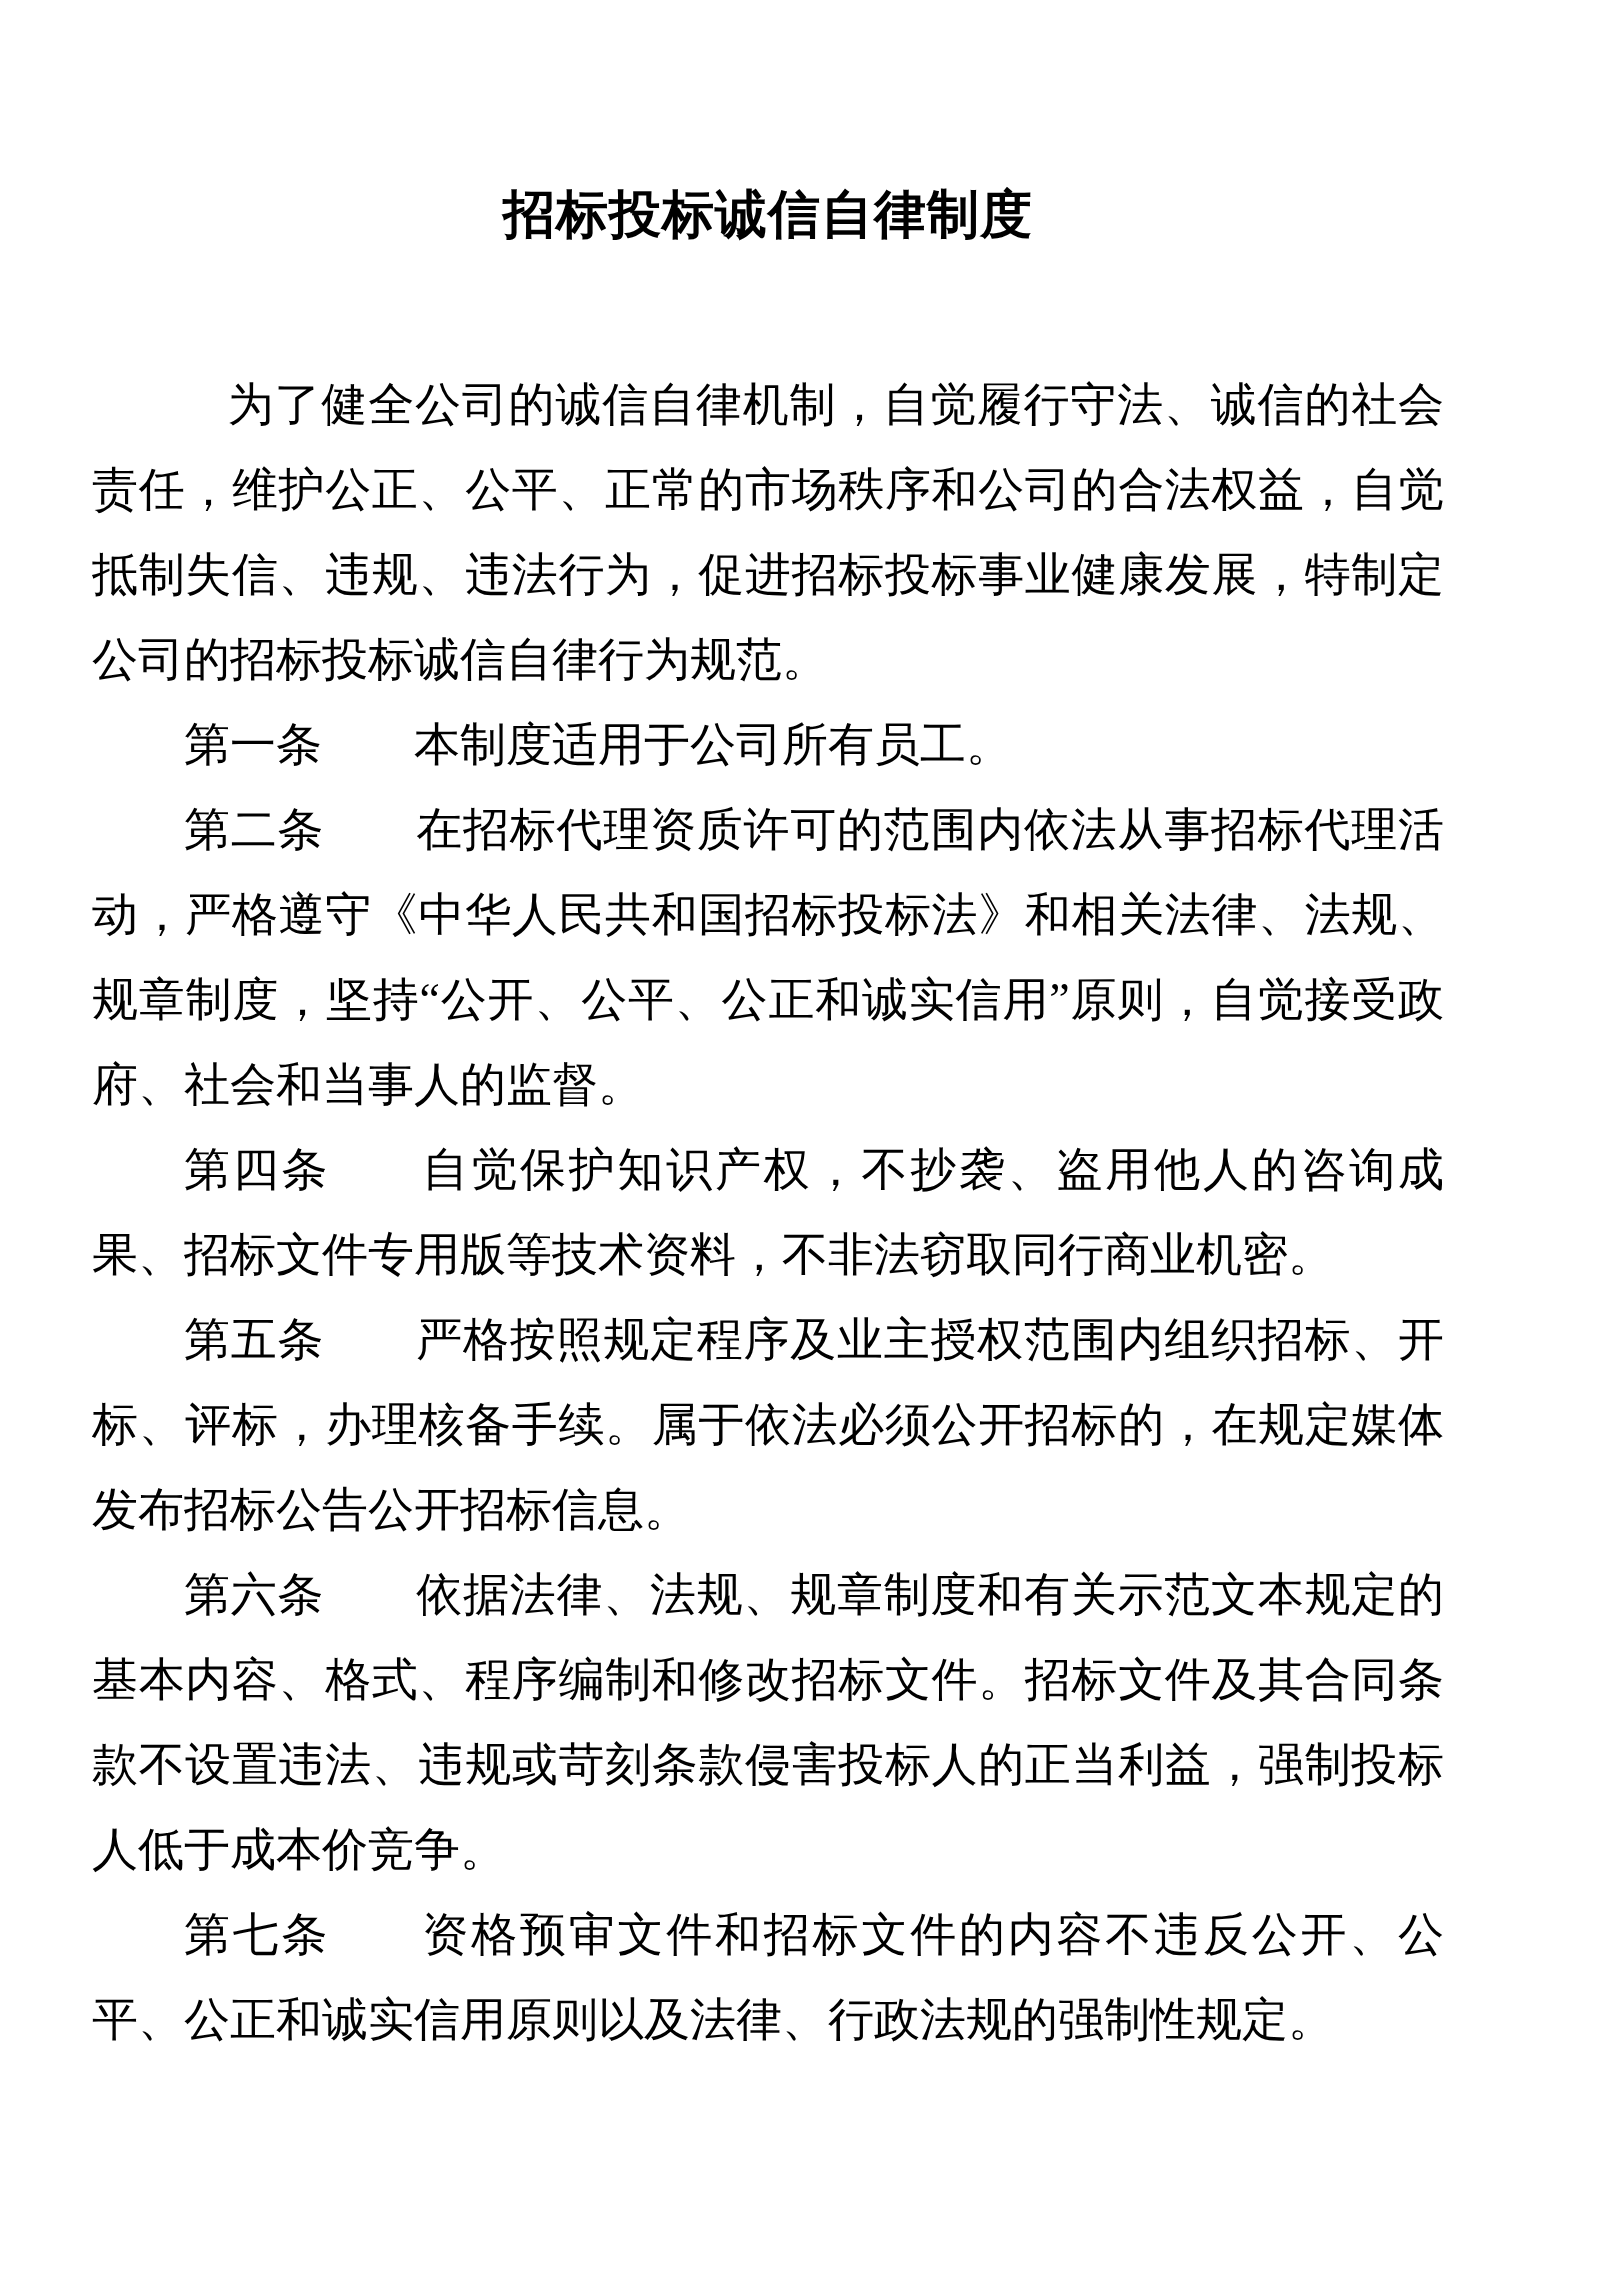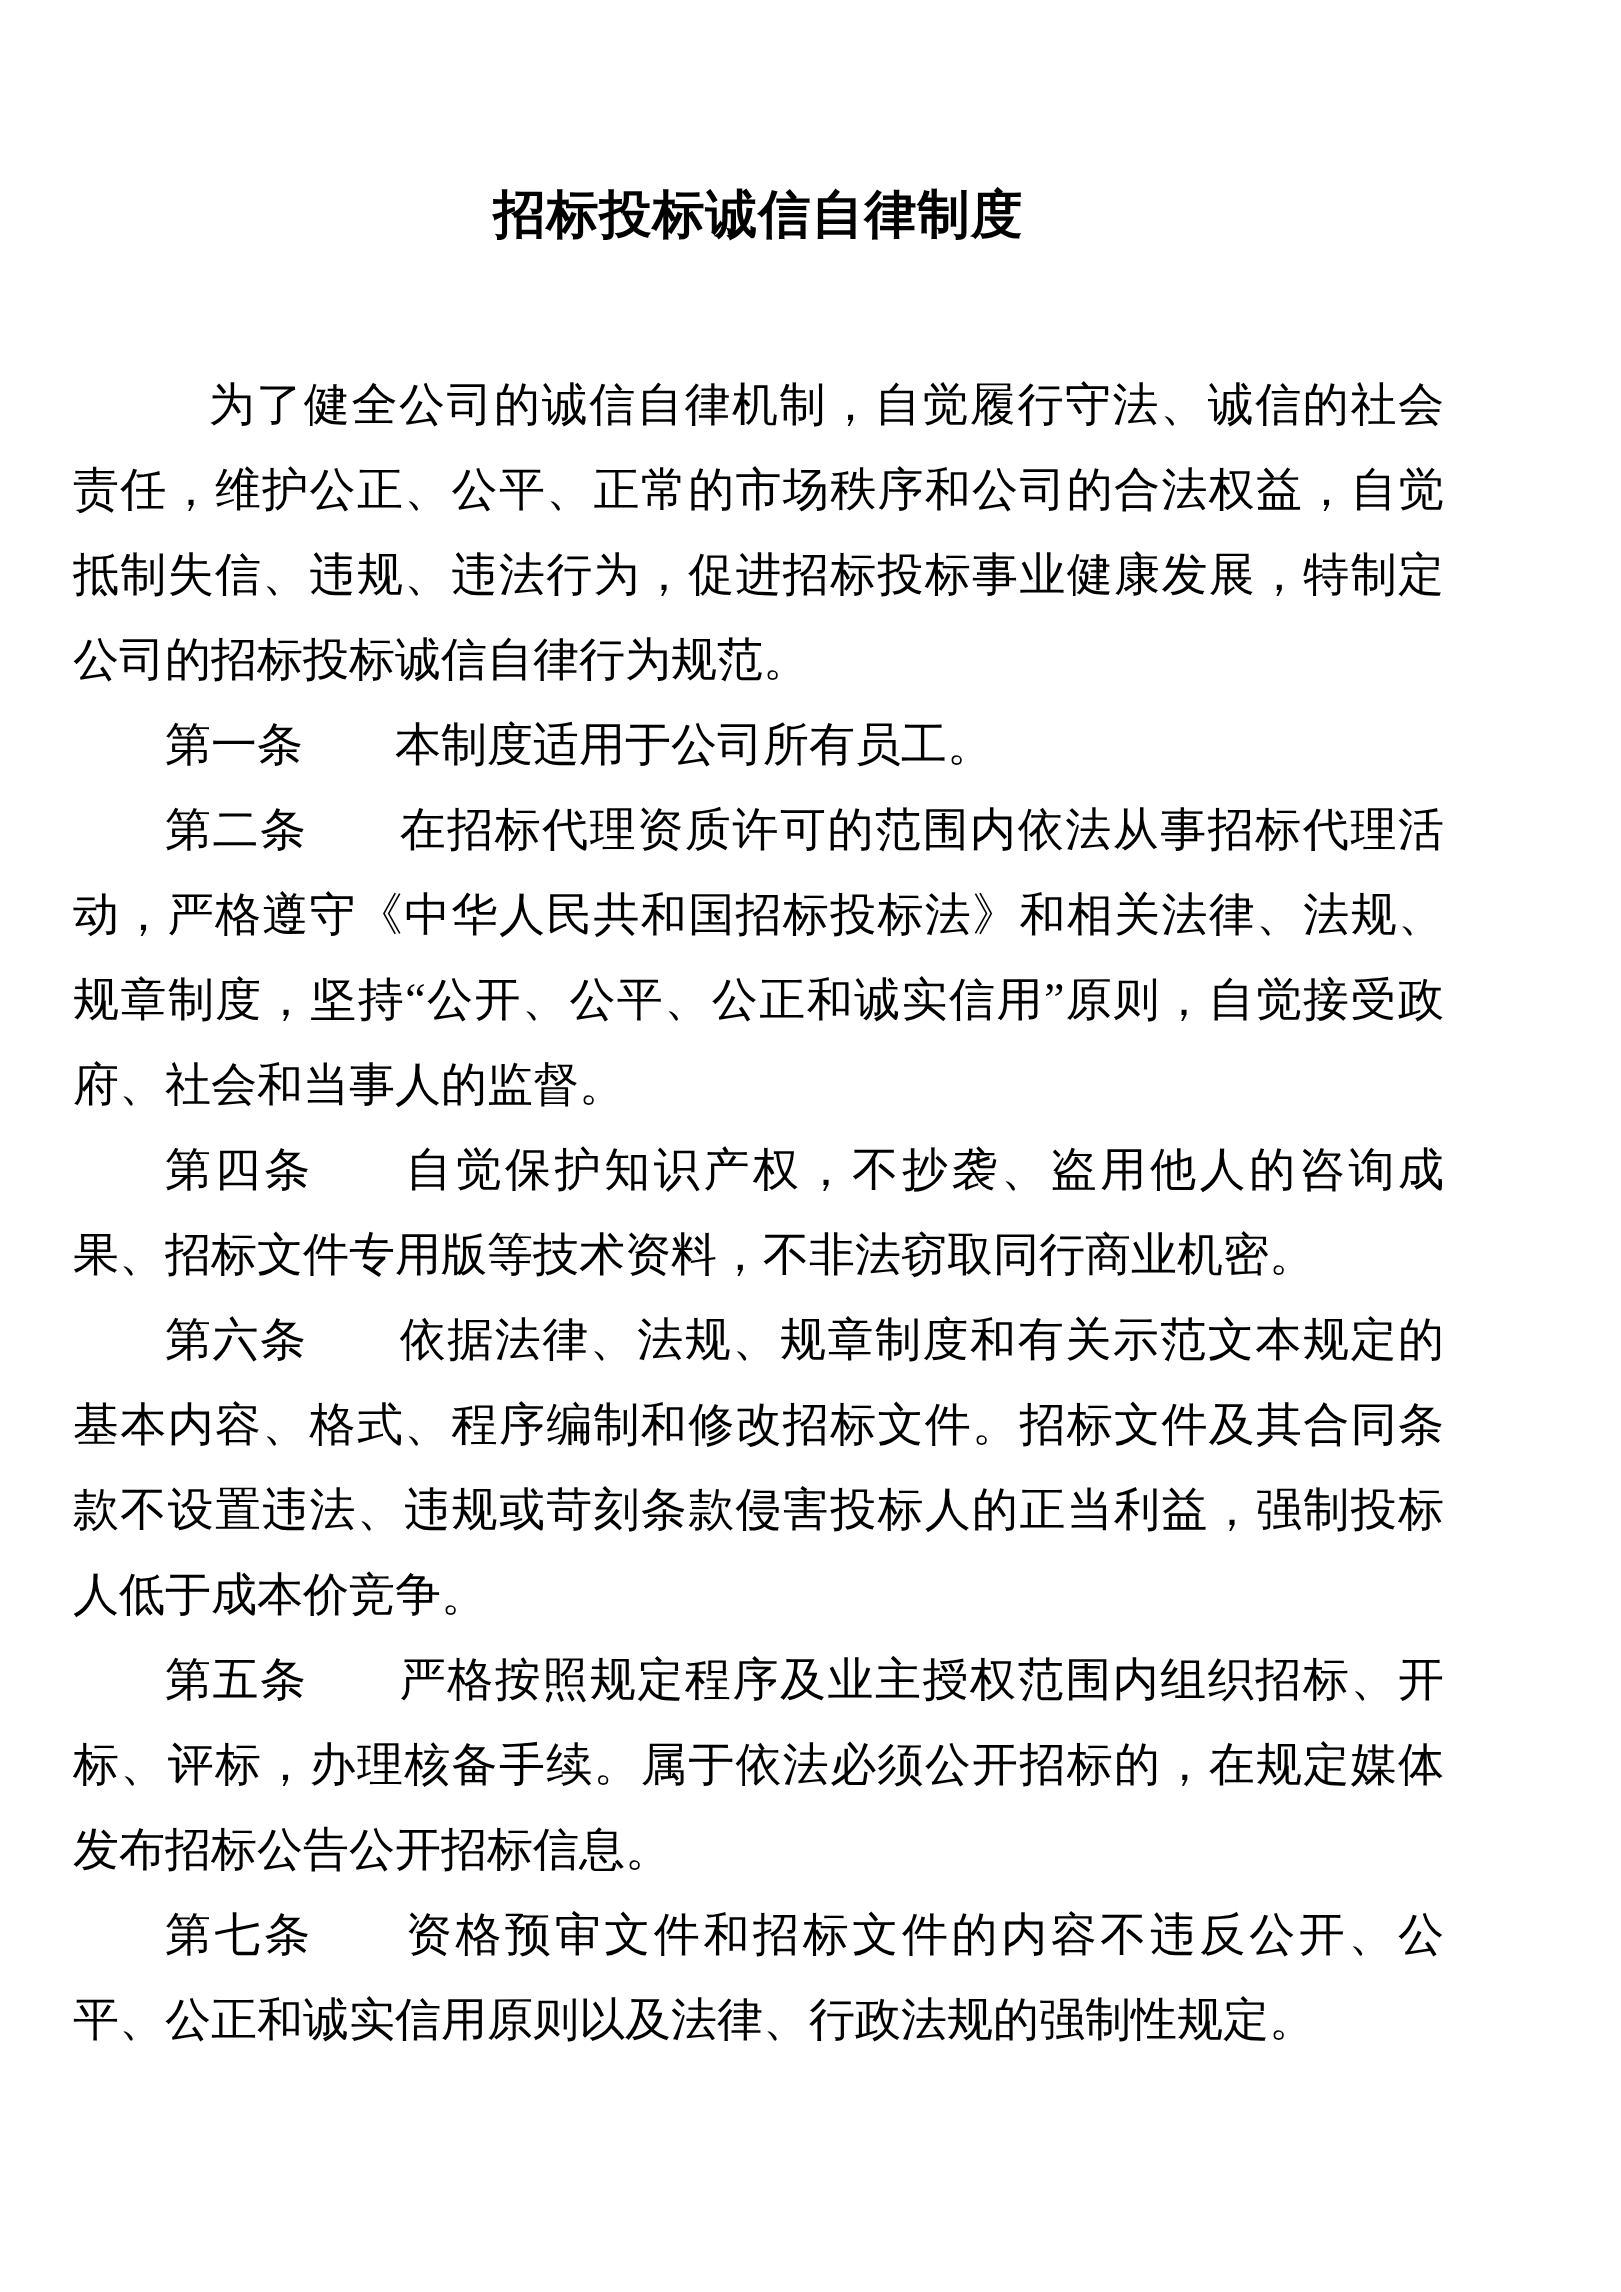--- a/index.html
+++ b/index.html
@@ -11,21 +11,21 @@
     position: relative;
     width: 1621px;
     height: 2293px;
     margin: 0 auto;
     background: #ffffff;
     overflow: hidden;
     font-family: "Liberation Serif", "DejaVu Serif", serif;
     color: #000000;
   }
   .content {
-    padding: 176px 177px 0 73px;
+    padding: 176px 177px 0 92px;
   }
   .doc-title {
     margin: 0 0 108px 0;
     font-size: 52px;
     line-height: 78px;
     font-weight: bold;
     text-align: center;
     letter-spacing: 1px;
   }
   .doc-body p.para {
@@ -53,19 +53,19 @@
 <body>
 
 <div class="page" style="background: rgb(255, 255, 255); color: rgb(0, 0, 0);">
   <div class="content">
     <h1 class="doc-title">招标投标诚信自律制度</h1>
     <div class="doc-body">
         <p class="para preamble"><span>为了健全公司的诚信自律机制，自觉履行守法、诚信的社会责任，维护公正、公平、正常的市场秩序和公司的合法权益，自觉抵制失信、违规、违法行为，促进招标投标事业健康发展，特制定公司的招标投标诚信自律行为规范。</span></p>
         <p class="para article"><span class="article-label">第一条</span><span>本制度适用于公司所有员工。</span></p>
         <p class="para article"><span class="article-label">第二条</span><span>在招标代理资质许可的范围内依法从事招标代理活动，严格遵守《中华人民共和国招标投标法》和相关法律、法规、规章制度，坚持“公开、公平、公正和诚实信用”原则，自觉接受政府、社会和当事人的监督。</span></p>
         <p class="para article"><span class="article-label">第四条</span><span>自觉保护知识产权，不抄袭、盗用他人的咨询成果、招标文件专用版等技术资料，不非法窃取同行商业机密。</span></p>
+        <p class="para article"><span class="article-label">第五条</span><span>严格按照规定程序及业主授权范围内组织招标、开标、评标，办理核备手续。属于依法必须公开招标的，在规定媒体发布招标公告公开招标信息。</span></p>
         <p class="para article"><span class="article-label">第六条</span><span>依据法律、法规、规章制度和有关示范文本规定的基本内容、格式、程序编制和修改招标文件。招标文件及其合同条款不设置违法、违规或苛刻条款侵害投标人的正当利益，强制投标人低于成本价竞争。</span></p>
-        <p class="para article"><span class="article-label">第五条</span><span>严格按照规定程序及业主授权范围内组织招标、开标、评标，办理核备手续。属于依法必须公开招标的，在规定媒体发布招标公告公开招标信息。</span></p>
         <p class="para article"><span class="article-label">第七条</span><span>资格预审文件和招标文件的内容不违反公开、公平、公正和诚实信用原则以及法律、行政法规的强制性规定。</span></p>
       </div>
   </div>
 </div>
 
 
 </body></html>

